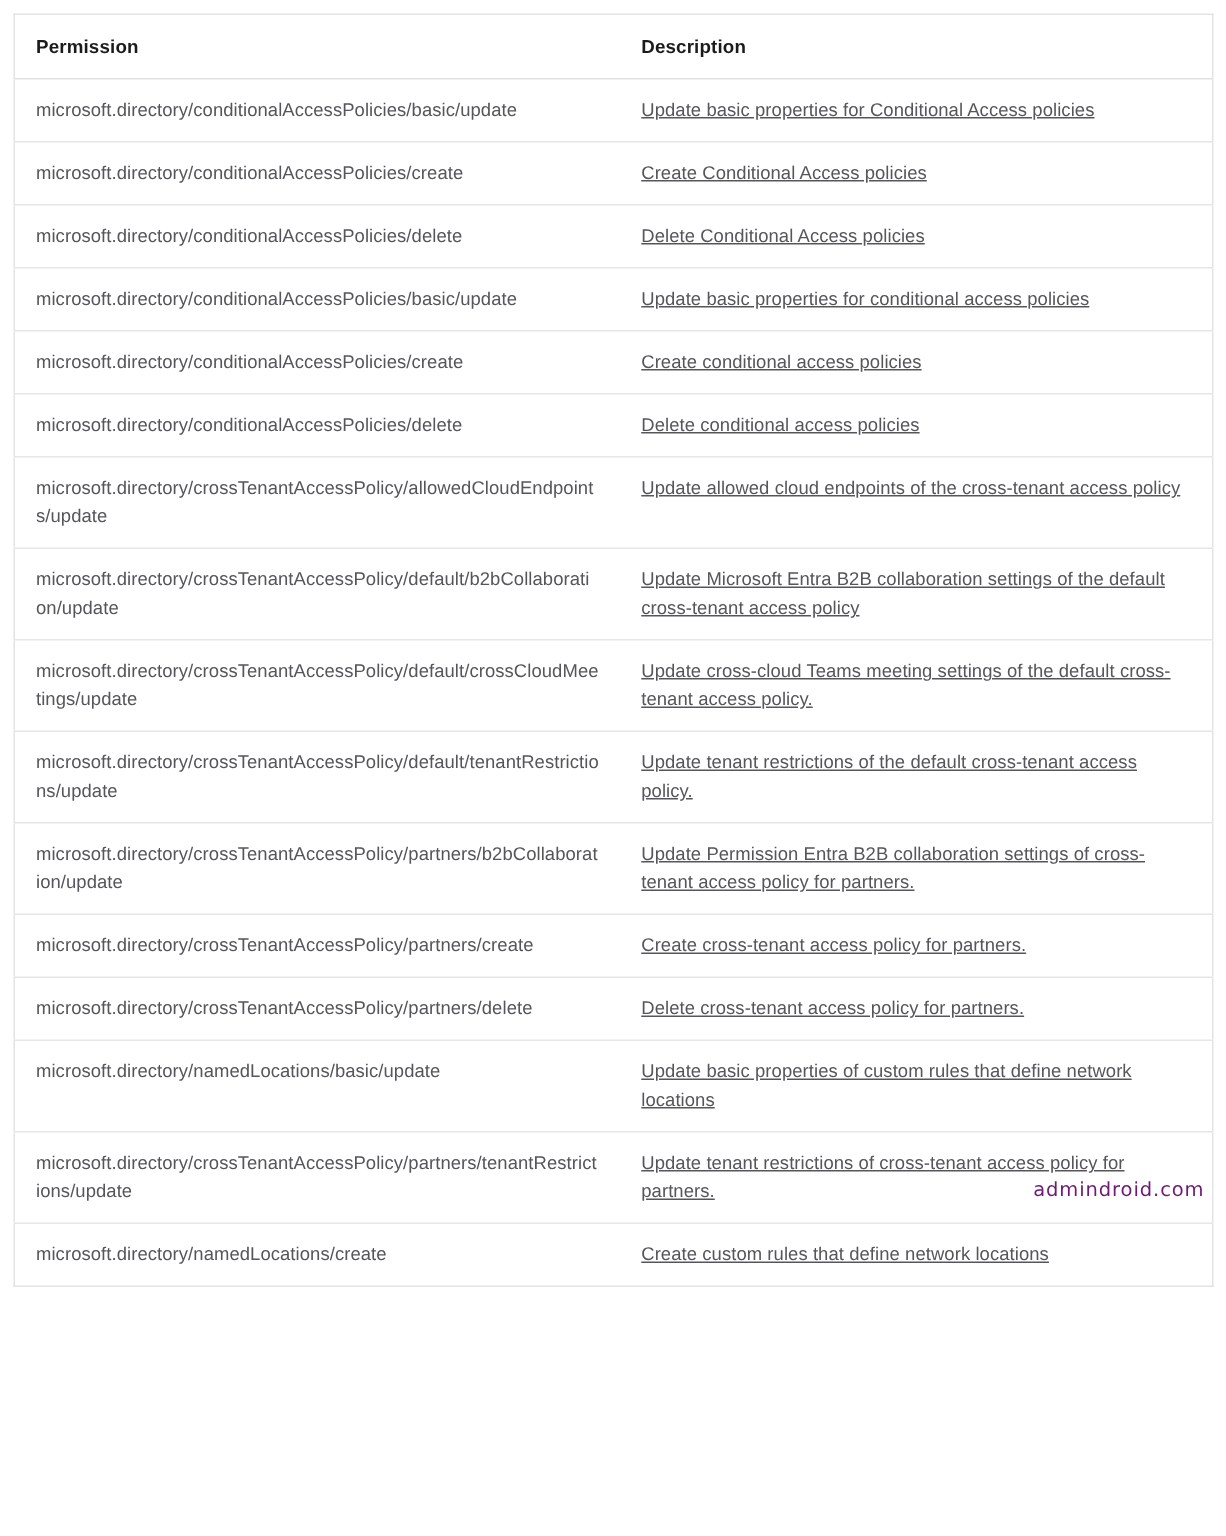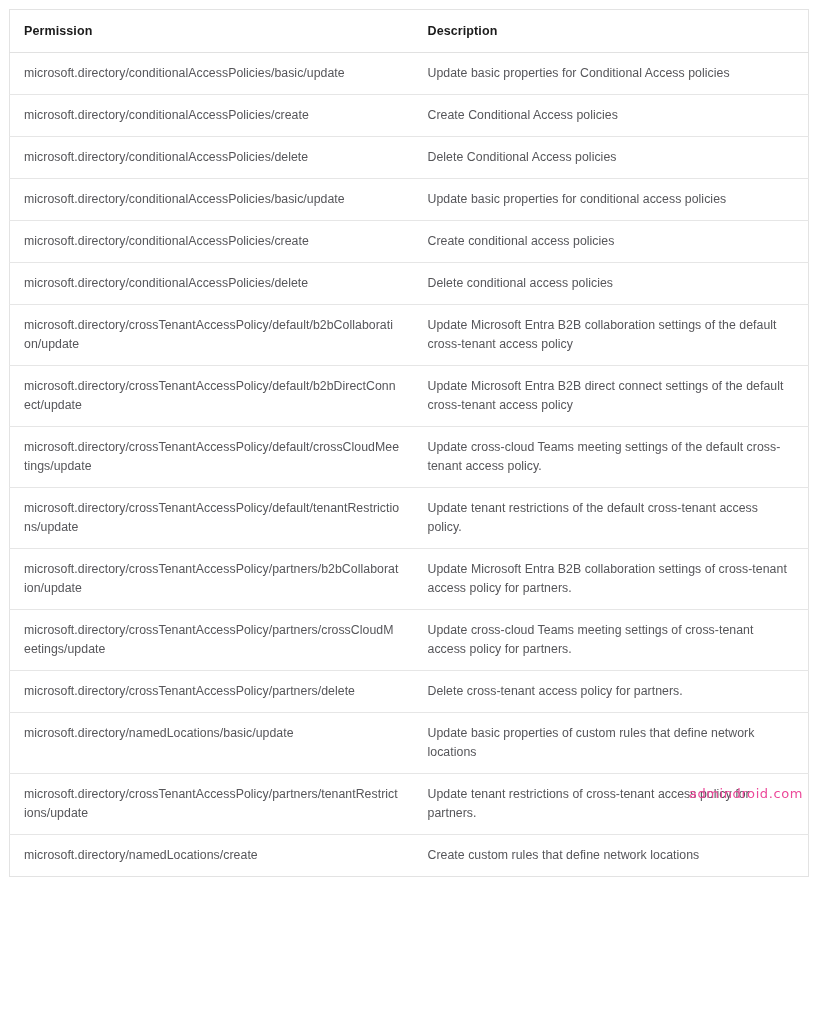--- a/index.html
+++ b/index.html
@@ -65,28 +65,29 @@
   td.cell-perm {
     word-break: break-all;
     overflow-wrap: anywhere;
     color: #5a5a5e;
   }
 
   td.cell-desc {
     word-break: normal;
     overflow-wrap: break-word;
     color: #55555a;
+    text-decoration: underline;
   }
 
   .watermark {
     position: absolute;
     right: 14px;
     bottom: 19px;
     font-size: 13px;
-    color: #ec4899;
+    color: #701a75;
     letter-spacing: 0.6px;
     font-family: "DejaVu Sans", sans-serif;
     pointer-events: none;
     user-select: none;
   }
 </style>
 </head>
 <body>
 
 <div class="page">
@@ -121,42 +122,42 @@
         </tr>
         <tr>
           <td class="cell-perm">microsoft.directory/conditionalAccessPolicies/create</td>
           <td class="cell-desc">Create conditional access policies</td>
         </tr>
         <tr>
           <td class="cell-perm">microsoft.directory/conditionalAccessPolicies/delete</td>
           <td class="cell-desc">Delete conditional access policies</td>
         </tr>
         <tr>
+          <td class="cell-perm">microsoft.directory/crossTenantAccessPolicy/allowedCloudEndpoints/update</td>
+          <td class="cell-desc">Update allowed cloud endpoints of the cross-tenant access policy</td>
+        </tr>
+        <tr>
           <td class="cell-perm">microsoft.directory/crossTenantAccessPolicy/default/b2bCollaboration/update</td>
           <td class="cell-desc">Update Microsoft Entra B2B collaboration settings of the default cross-tenant access policy</td>
-        </tr>
-        <tr>
-          <td class="cell-perm">microsoft.directory/crossTenantAccessPolicy/default/b2bDirectConnect/update</td>
-          <td class="cell-desc">Update Microsoft Entra B2B direct connect settings of the default cross-tenant access policy</td>
         </tr>
         <tr>
           <td class="cell-perm">microsoft.directory/crossTenantAccessPolicy/default/crossCloudMeetings/update</td>
           <td class="cell-desc">Update cross-cloud Teams meeting settings of the default cross-tenant access policy.</td>
         </tr>
         <tr>
           <td class="cell-perm">microsoft.directory/crossTenantAccessPolicy/default/tenantRestrictions/update</td>
           <td class="cell-desc">Update tenant restrictions of the default cross-tenant access policy.</td>
         </tr>
         <tr>
           <td class="cell-perm">microsoft.directory/crossTenantAccessPolicy/partners/b2bCollaboration/update</td>
-          <td class="cell-desc">Update Microsoft Entra B2B collaboration settings of cross-tenant access policy for partners.</td>
+          <td class="cell-desc">Update Permission Entra B2B collaboration settings of cross-tenant access policy for partners.</td>
         </tr>
         <tr>
-          <td class="cell-perm">microsoft.directory/crossTenantAccessPolicy/partners/crossCloudMeetings/update</td>
-          <td class="cell-desc">Update cross-cloud Teams meeting settings of cross-tenant access policy for partners.</td>
+          <td class="cell-perm">microsoft.directory/crossTenantAccessPolicy/partners/create</td>
+          <td class="cell-desc">Create cross-tenant access policy for partners.</td>
         </tr>
         <tr>
           <td class="cell-perm">microsoft.directory/crossTenantAccessPolicy/partners/delete</td>
           <td class="cell-desc">Delete cross-tenant access policy for partners.</td>
         </tr>
         <tr>
           <td class="cell-perm">microsoft.directory/namedLocations/basic/update</td>
           <td class="cell-desc">Update basic properties of custom rules that define network locations</td>
         </tr>
         <tr>

